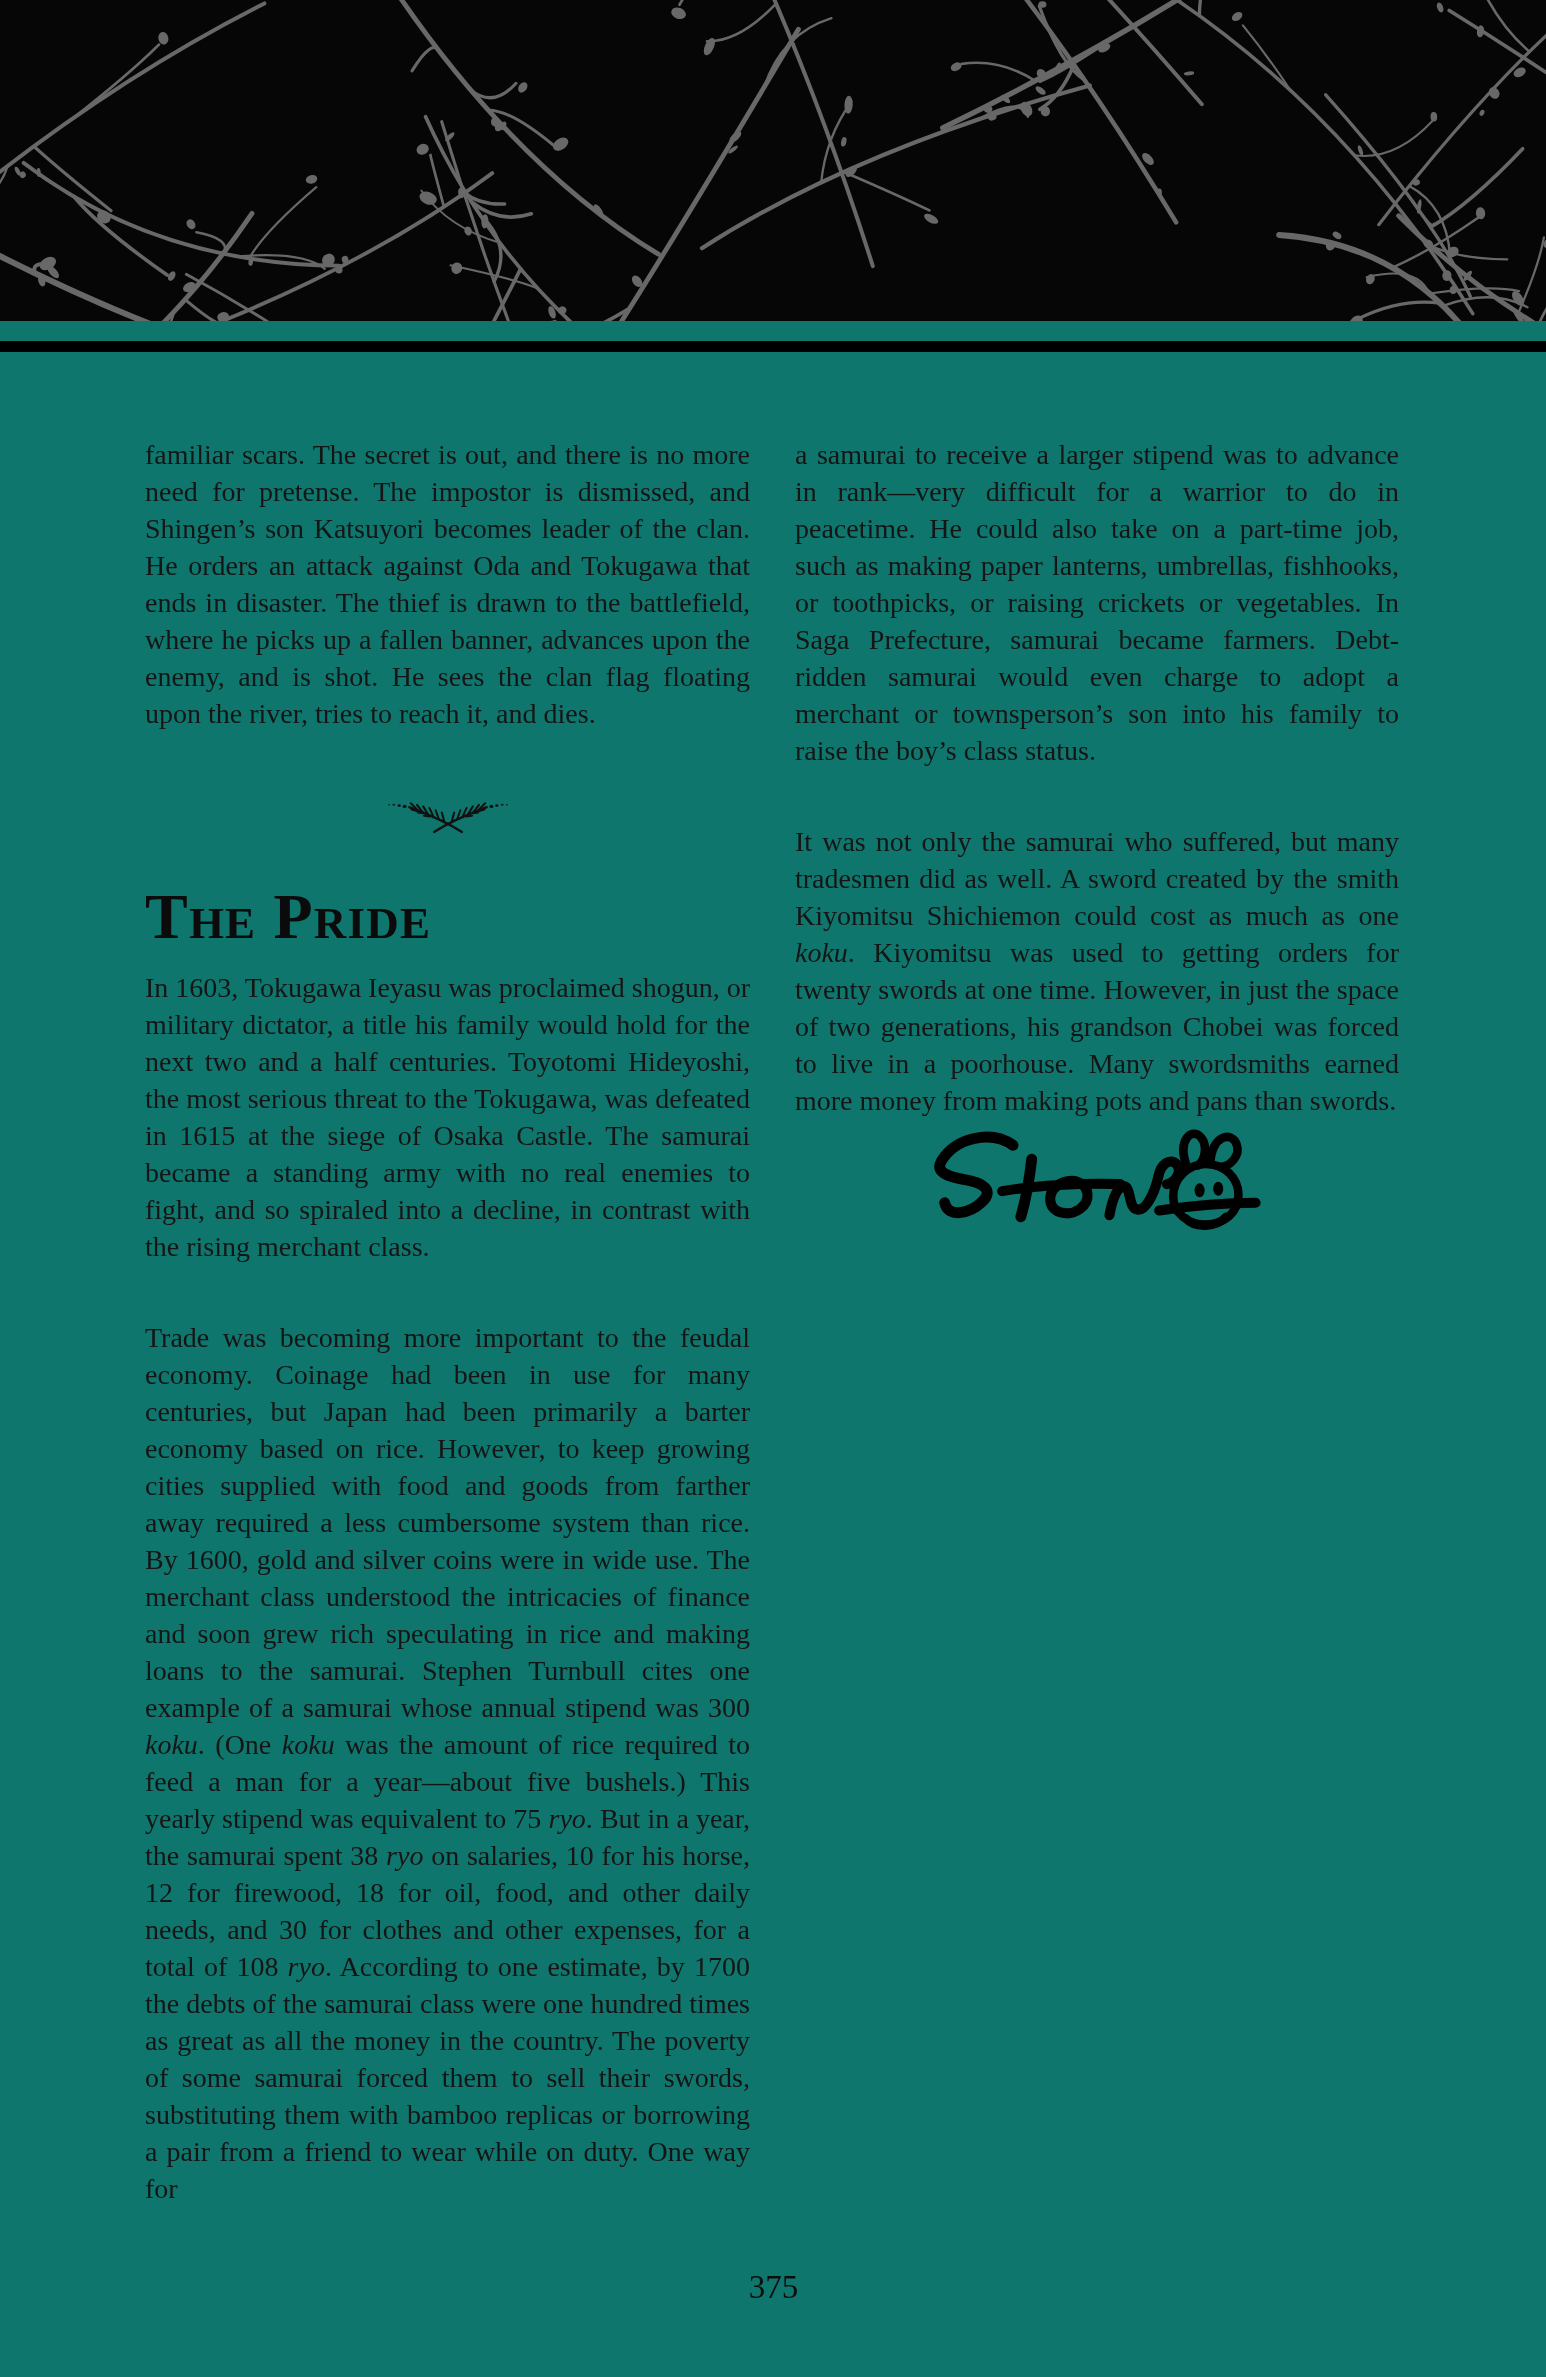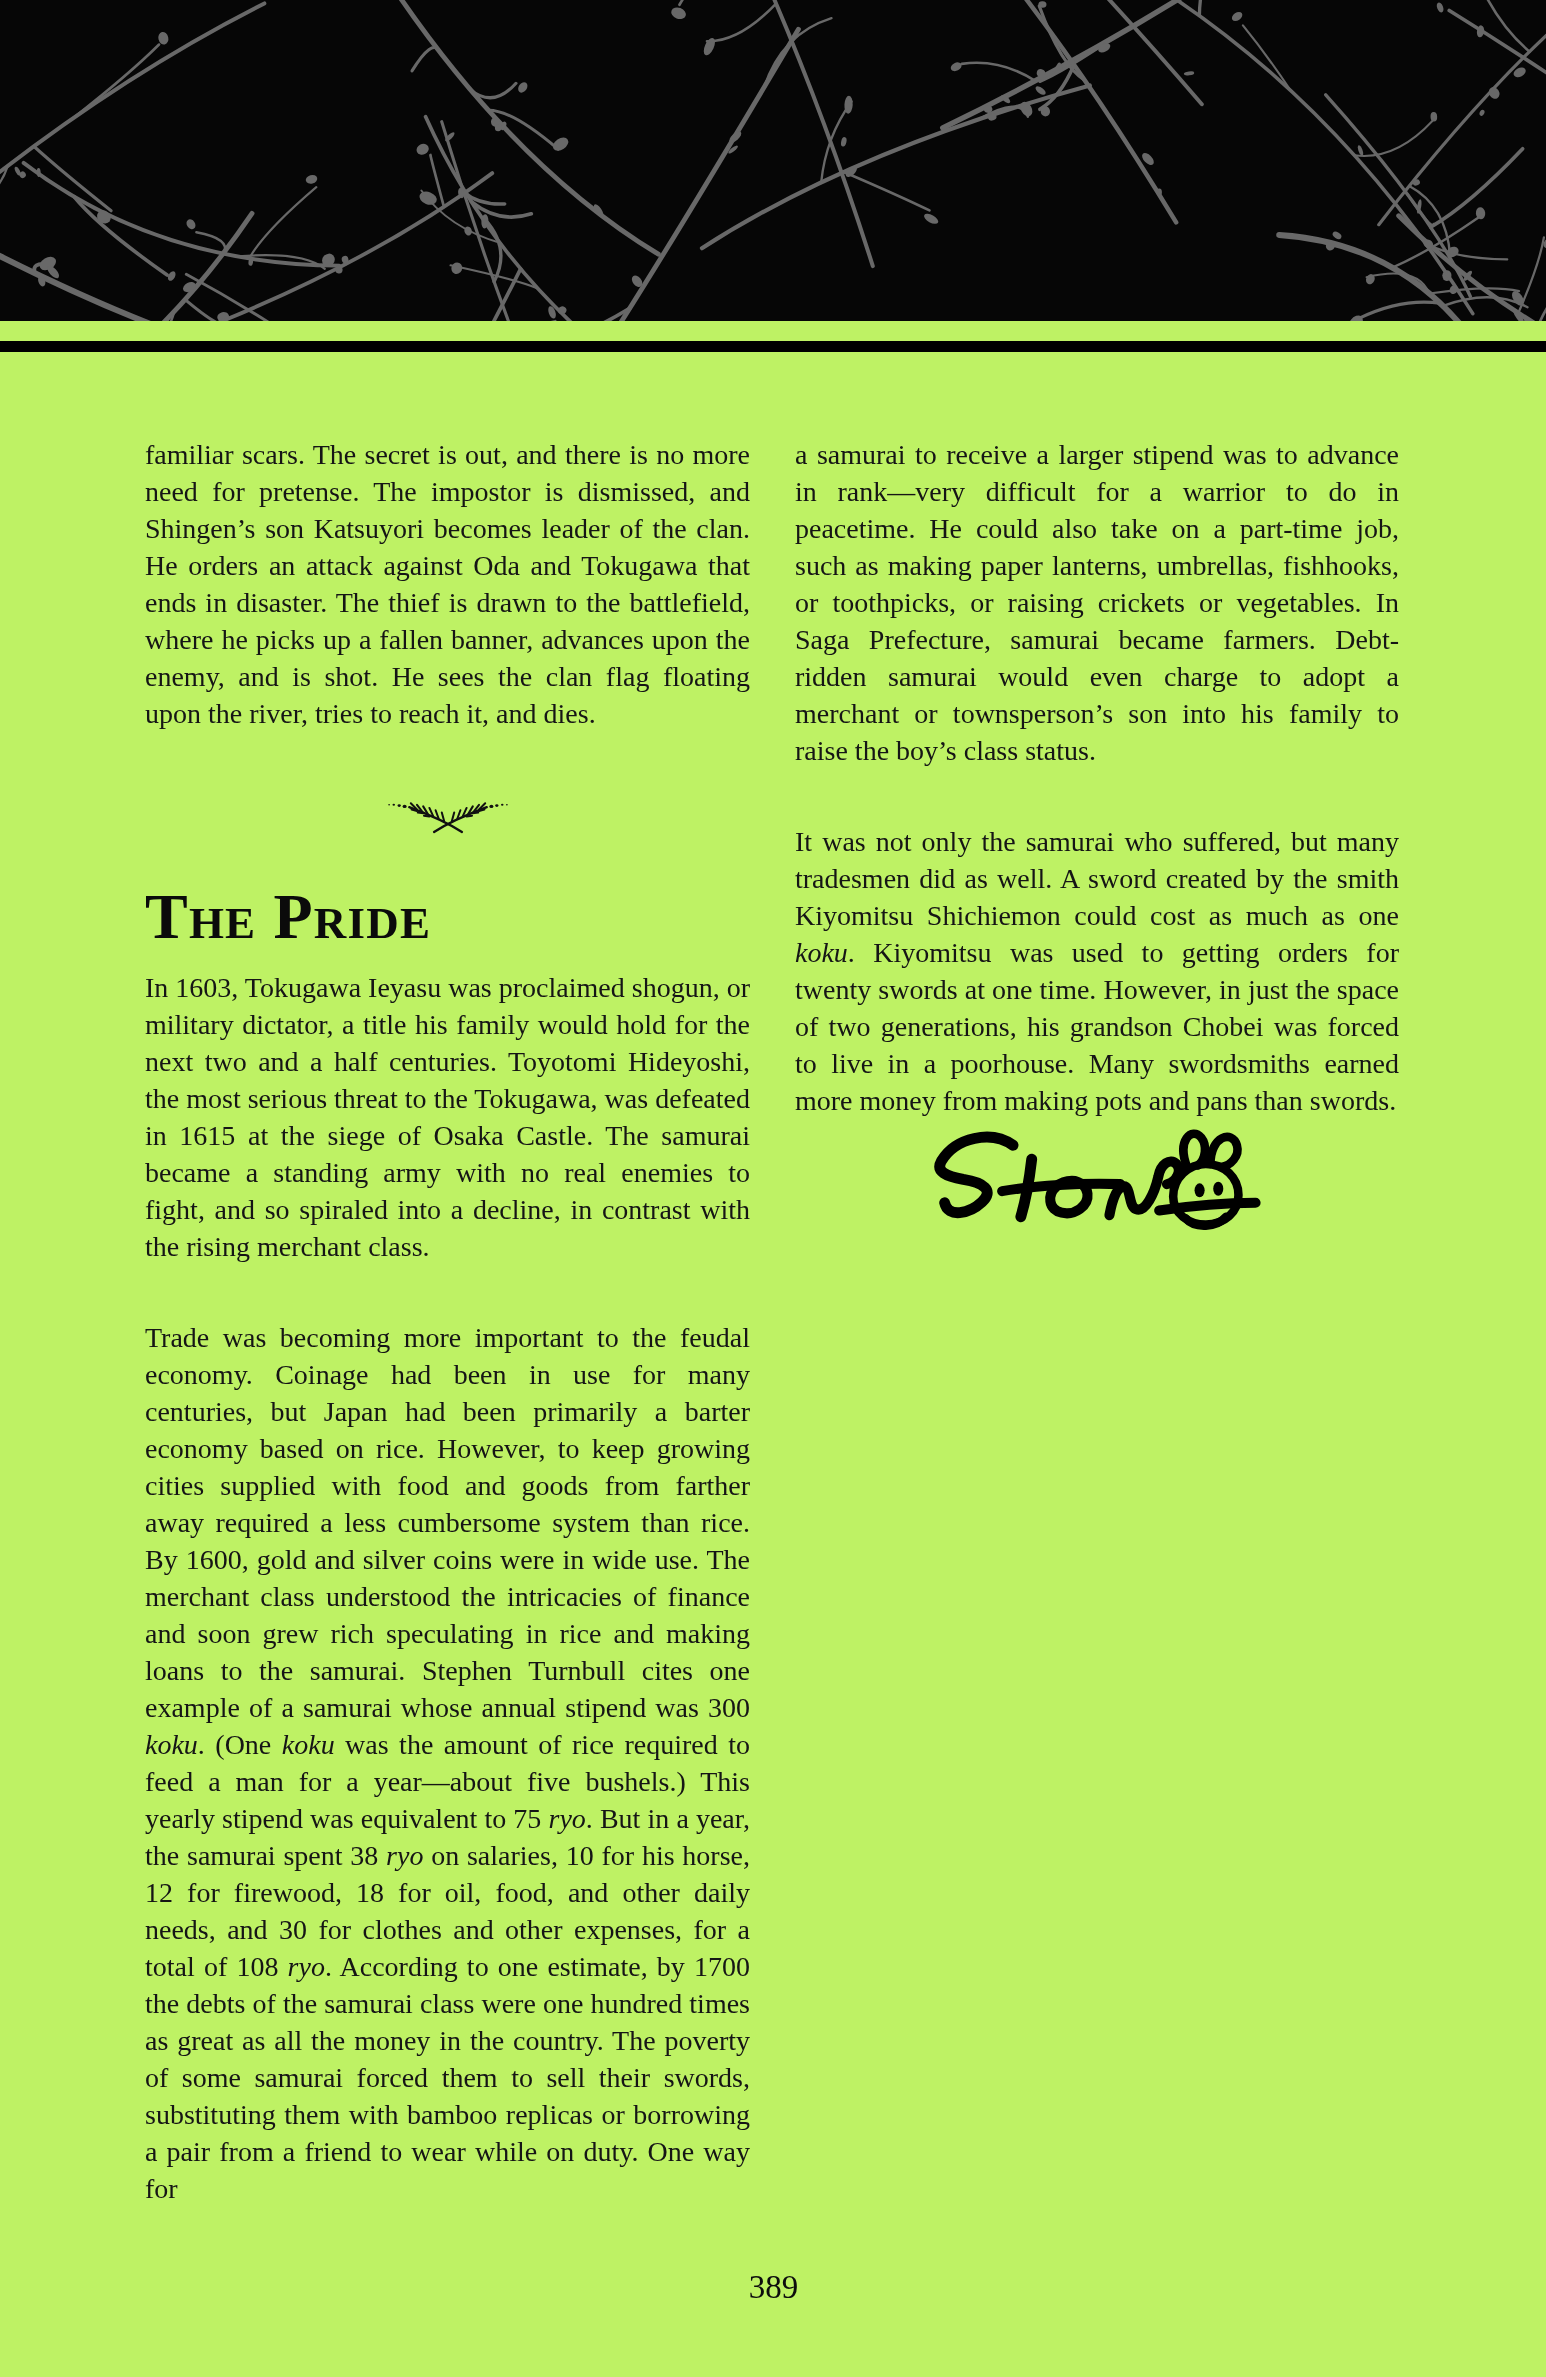--- a/index.html
+++ b/index.html
@@ -1,20 +1,20 @@
 <!DOCTYPE html>
 <html style="font-size:12.4px"><head>
 <meta charset="utf-8">
 <style>
   html,body{margin:0;padding:0;background:#e8e8e8;}
   .page{
     position:relative;
     width:1547px;height:2377px;
     margin:0 auto;
-    background:#bef264;
+    background:#0f766e;
     font-family:"Liberation Serif","DejaVu Serif",serif;
     color:#151515;
     overflow:hidden;
   }
   .banner{
     position:absolute;top:0;left:0;width:1547px;height:321px;
     background:#060606;overflow:hidden;
   }
   .banner svg{display:block;width:1547px;height:321px;}
   .divider-rule{
@@ -417,15 +417,15 @@
           </g>
           <g fill="#000">
             <ellipse cx="352" cy="98" rx="6.5" ry="9"></ellipse>
             <ellipse cx="376" cy="96" rx="6.5" ry="9"></ellipse>
           </g>
         </svg>
       </div>
     </div>
   </div>
 
-  <div class="page-number">389</div>
+  <div class="page-number">375</div>
 </div>
 
 
 </body></html>

